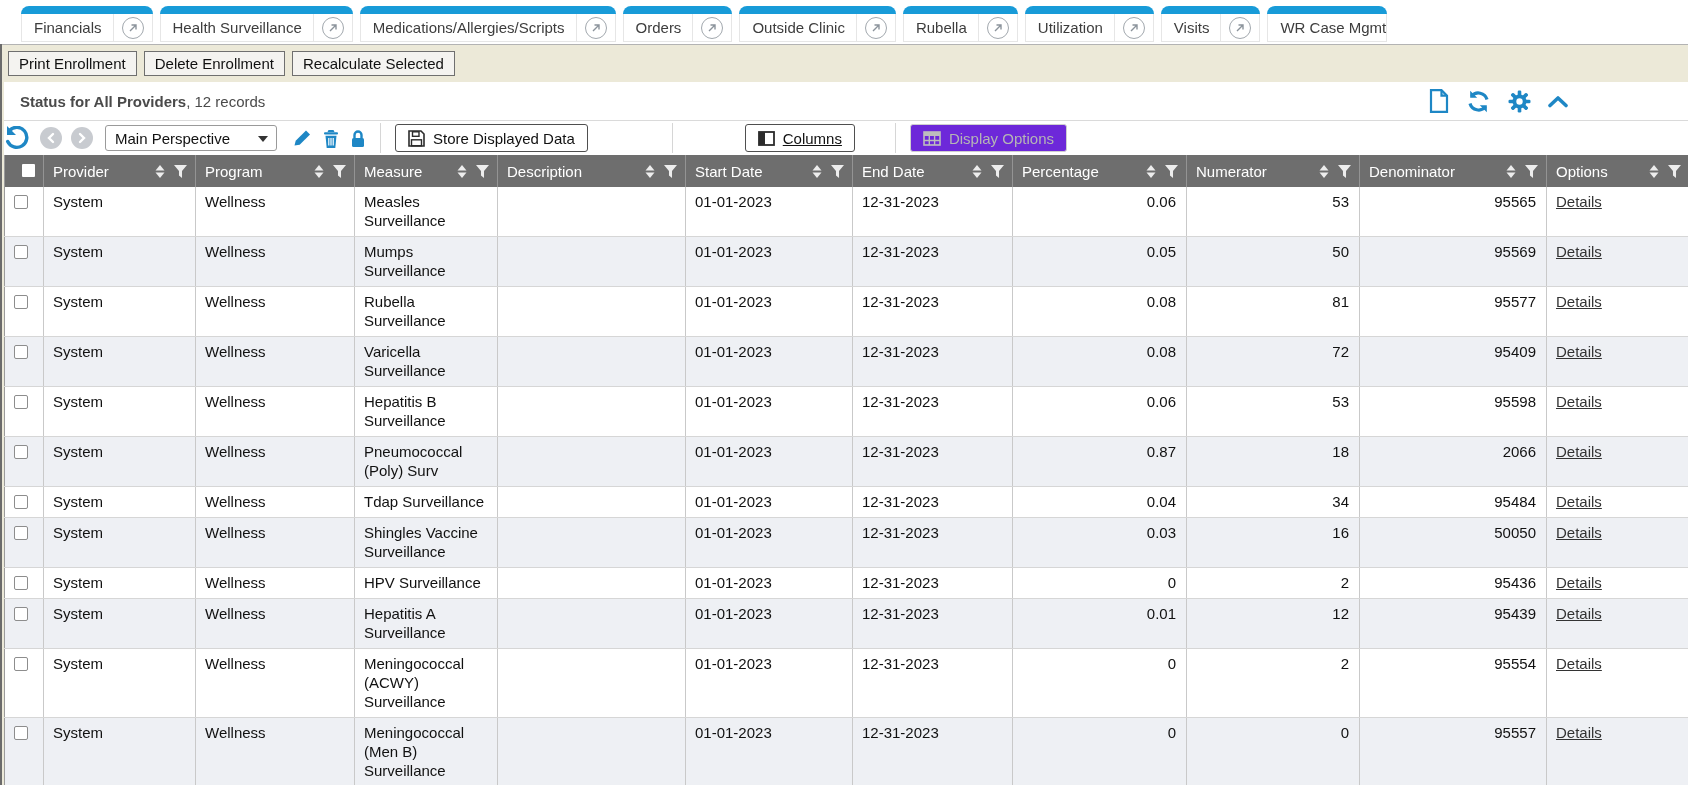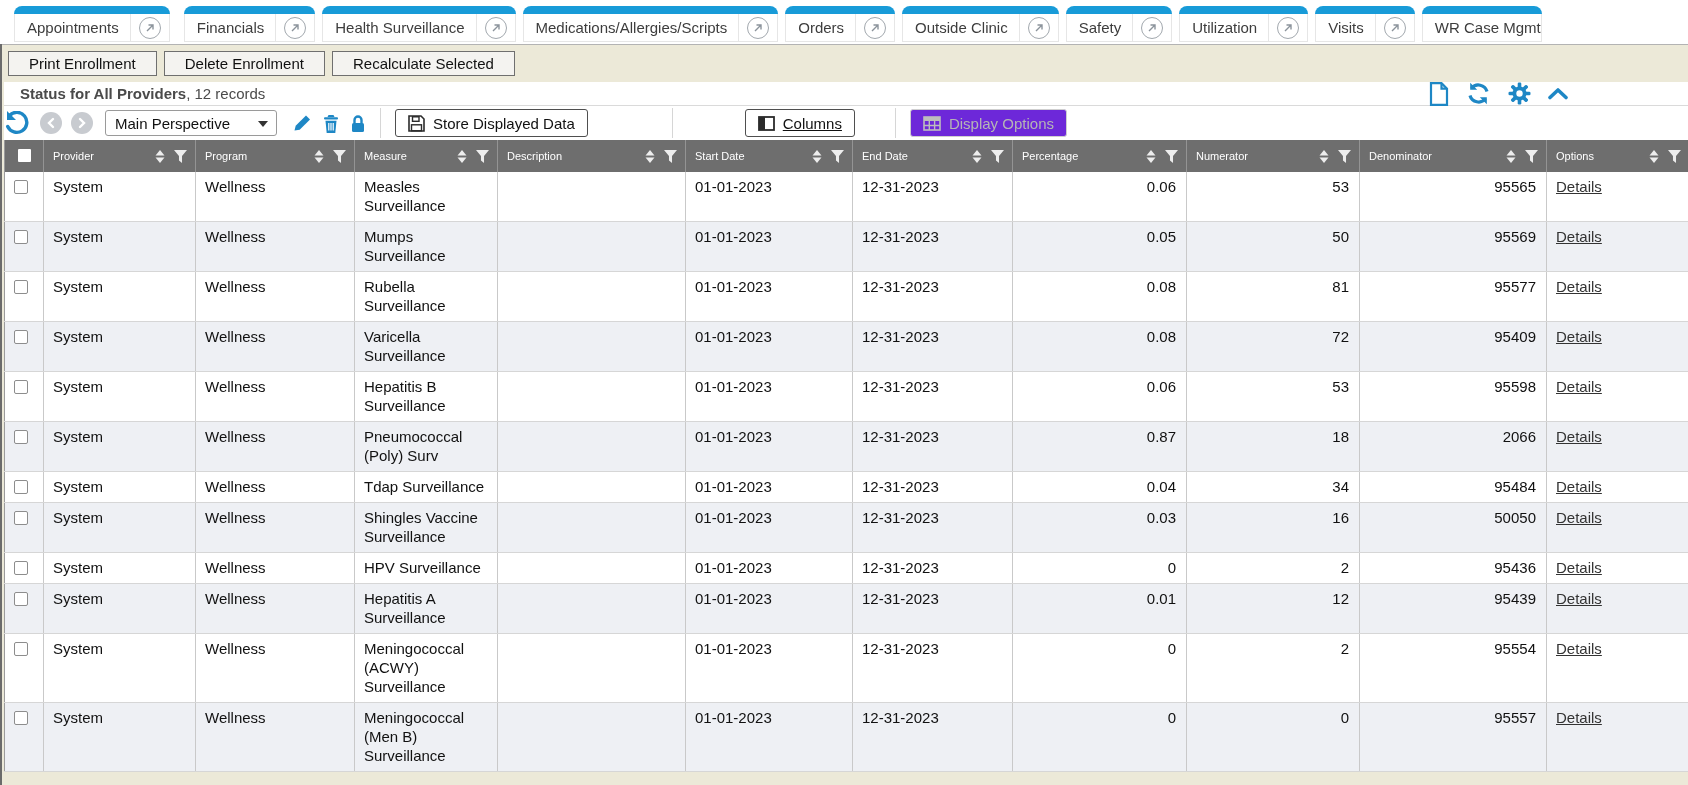--- a/index.html
+++ b/index.html
@@ -15,28 +15,28 @@
   .tab-body { display:flex; align-items:center; background:#fff; border:1px solid #e6e6e6;
     border-top:0; height:28px; padding-left:12px; white-space:nowrap; color:#3d3d3d; }
   .tab-sep { width:1px; height:27px; background:#e6e6e6; margin-left:11px; }
   .popout { width:22px; height:22px; border:1.5px solid #a2a8ae; border-radius:50%;
     display:flex; align-items:center; justify-content:center; margin:0 8px; flex:0 0 auto; }
 
   
   .action-bar { height:38px; background:#ece9d8; border-top:1px solid #b3b3b3;
     display:flex; align-items:center; padding-left:8px; gap:7px; }
   .abtn { font-family:inherit; font-size:15px; color:#111; background:#f4f3f0;
-    border:1px solid #6f6f6f; height:25px; padding:0 20px; cursor:pointer; }
+    border:1px solid #6f6f6f; height:25px; padding:0 10px; cursor:pointer; }
   .left-edge { position:absolute; left:0; top:44px; width:2px; height:741px; background:#6b6b6b; z-index:6; }
 
   
   .main-wrap { height:703px; background:#ece9d8; padding-left:4px; overflow:hidden; }
   .panel { width:1684px; background:#fff; }
 
-  .status-row { height:24px; display:flex; align-items:center; justify-content:space-between;
+  .status-row { height:39px; display:flex; align-items:center; justify-content:space-between;
     padding:0 0 0 16px; border-bottom:1px solid #dadada; }
   .status-text { color:#4a4a4a; }
   .status-text b { font-weight:bold; }
   .status-icons { display:flex; align-items:center; gap:17px; margin-right:120px; }
   .icon-btn { display:flex; align-items:center; cursor:pointer; background:none; border:none; padding:0; }
 
   .toolbar-row { height:34px; display:flex; align-items:center; }
   .nav-circle { width:22px; height:22px; border-radius:50%; background:#c8cbd0;
     display:flex; align-items:center; justify-content:center; flex:0 0 auto; cursor:pointer; }
   .select-wrap { position:relative; margin-left:12px; }
@@ -46,22 +46,22 @@
   .select-caret { position:absolute; right:9px; top:11px; width:0; height:0; pointer-events:none;
     border-left:5px solid transparent; border-right:5px solid transparent; border-top:6px solid #333; }
   .vsep { width:1px; height:30px; background:#d6d6d6; }
   .tbtn { display:flex; align-items:center; gap:8px; background:#fff; border:1.5px solid #4f4f4f;
     border-radius:3px; height:28px; padding:0 12px; font-family:inherit; font-size:15px;
     color:#111; cursor:pointer; }
   .tbtn.disabled { border-color:#cfcfcf; color:#b5b5b5; background:#6d28d9; cursor:default; }
 
   
   table { width:1684px; border-collapse:collapse; table-layout:fixed; border-left:1px solid #9b9b9b; }
-  thead th { background:#6e6e6e; color:#fff; font-weight:normal; font-size:11px; height:32px;
-    text-align:center; padding:0 8px 0 9px; border-right:1px solid #949494; cursor:pointer; }
+  thead th { background:#6e6e6e; color:#fff; font-weight:normal; font-size:15px; height:32px;
+    text-align:right; padding:0 8px 0 9px; border-right:1px solid #949494; cursor:pointer; }
   thead th:last-child { border-right:0; }
   .th-inner { display:flex; align-items:center; }
   .th-icons { margin-left:auto; display:flex; align-items:center; gap:9px; }
   .hdr-box { display:inline-block; width:13px; height:13px; background:#fff; border-radius:1px; cursor:pointer; }
 
   tbody td { vertical-align:top; padding:5px 8px 6px 9px; line-height:19px;
     border-right:1px solid #c9c9c9; border-bottom:1px solid #d6d6d6; font-size:15px; color:#111; }
   tbody td:last-child { border-right:0; }
   tbody tr:nth-child(even) { background:#eef0f4; }
   td.num { text-align:right; padding-right:10px; }
@@ -71,32 +71,20 @@
   a.details { color:#333; text-decoration:underline; cursor:pointer; }
 </style>
 </head>
 <body>
 
 <div class="screen">
 
   <div class="tabs-bar">
     <div class="tab">
       <div class="tab-strip"></div>
-      <div class="tab-body">
-        <span>Appointments</span>
-        <span class="tab-sep"></span>
-        <span class="popout">
-            <svg width="10" height="10" viewBox="0 0 10 10">
-              <path d="M2 8L8 2M3.5 2H8v4.5" stroke="#8b939b" stroke-width="1.4" fill="none"></path>
-            </svg>
-          </span>
-      </div>
-    </div>
-    <div class="tab">
-      <div class="tab-strip"></div>
     </div>
     <div class="tab">
       <div class="tab-strip"></div>
       <div class="tab-body">
         <span>Financials</span>
         <span class="tab-sep"></span>
         <span class="popout">
             <svg width="10" height="10" viewBox="0 0 10 10">
               <path d="M2 8L8 2M3.5 2H8v4.5" stroke="#8b939b" stroke-width="1.4" fill="none"></path>
             </svg>
@@ -147,21 +135,21 @@
         <span class="popout">
             <svg width="10" height="10" viewBox="0 0 10 10">
               <path d="M2 8L8 2M3.5 2H8v4.5" stroke="#8b939b" stroke-width="1.4" fill="none"></path>
             </svg>
           </span>
       </div>
     </div>
     <div class="tab">
       <div class="tab-strip"></div>
       <div class="tab-body">
-        <span>Safety</span>
+        <span>Rubella</span>
         <span class="tab-sep"></span>
         <span class="popout">
             <svg width="10" height="10" viewBox="0 0 10 10">
               <path d="M2 8L8 2M3.5 2H8v4.5" stroke="#8b939b" stroke-width="1.4" fill="none"></path>
             </svg>
           </span>
       </div>
     </div>
     <div class="tab">
       <div class="tab-strip"></div>

